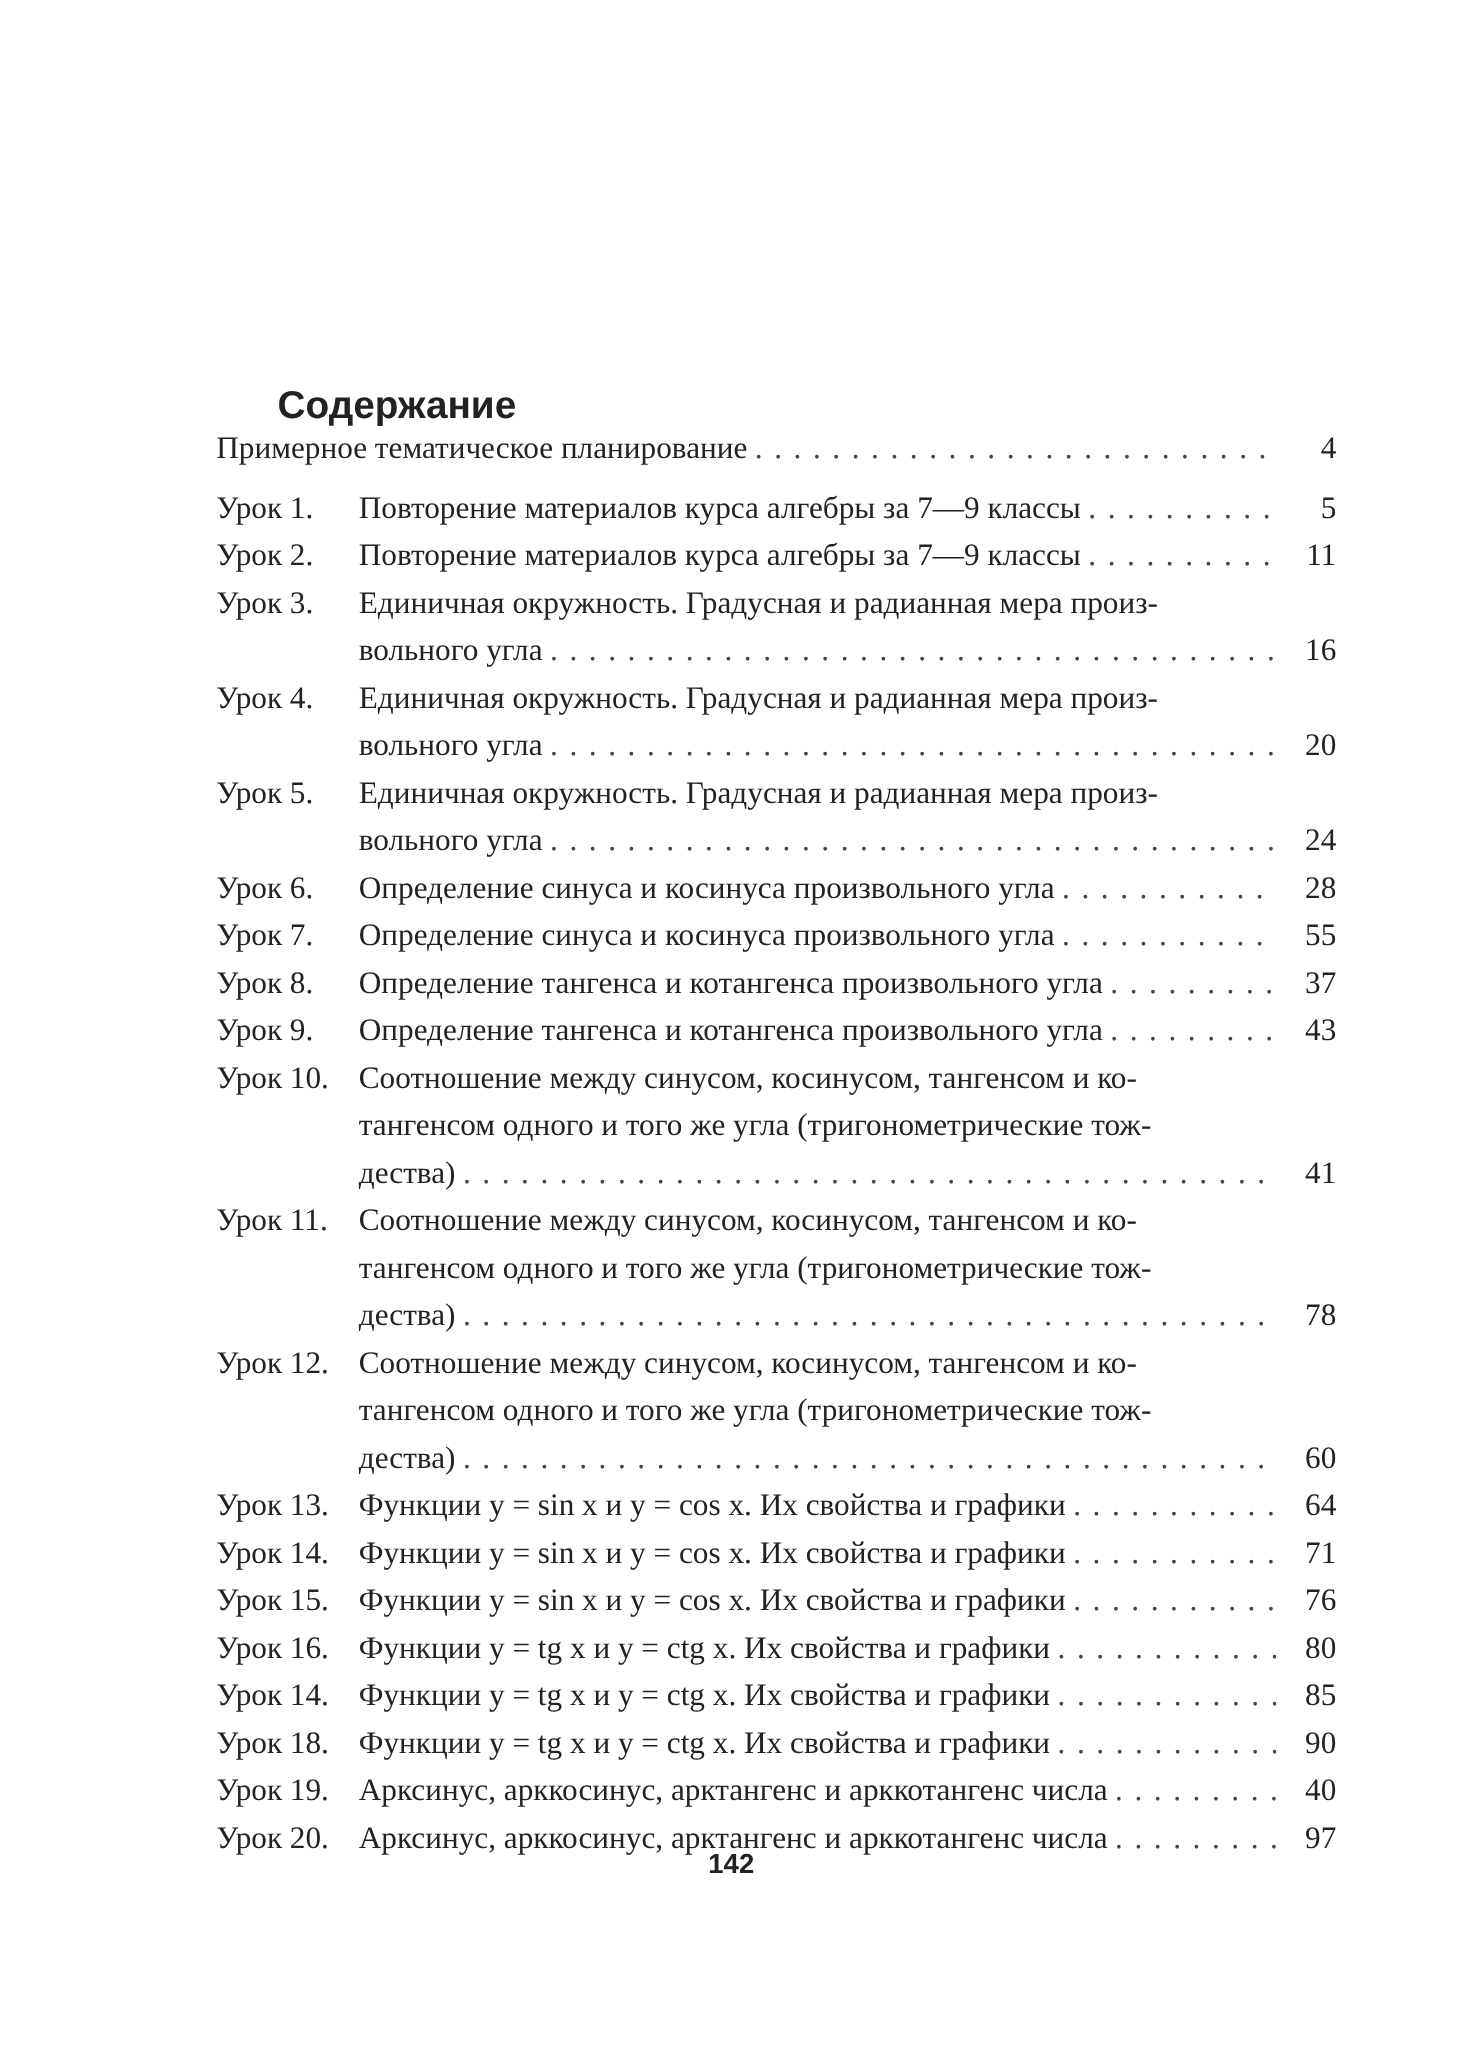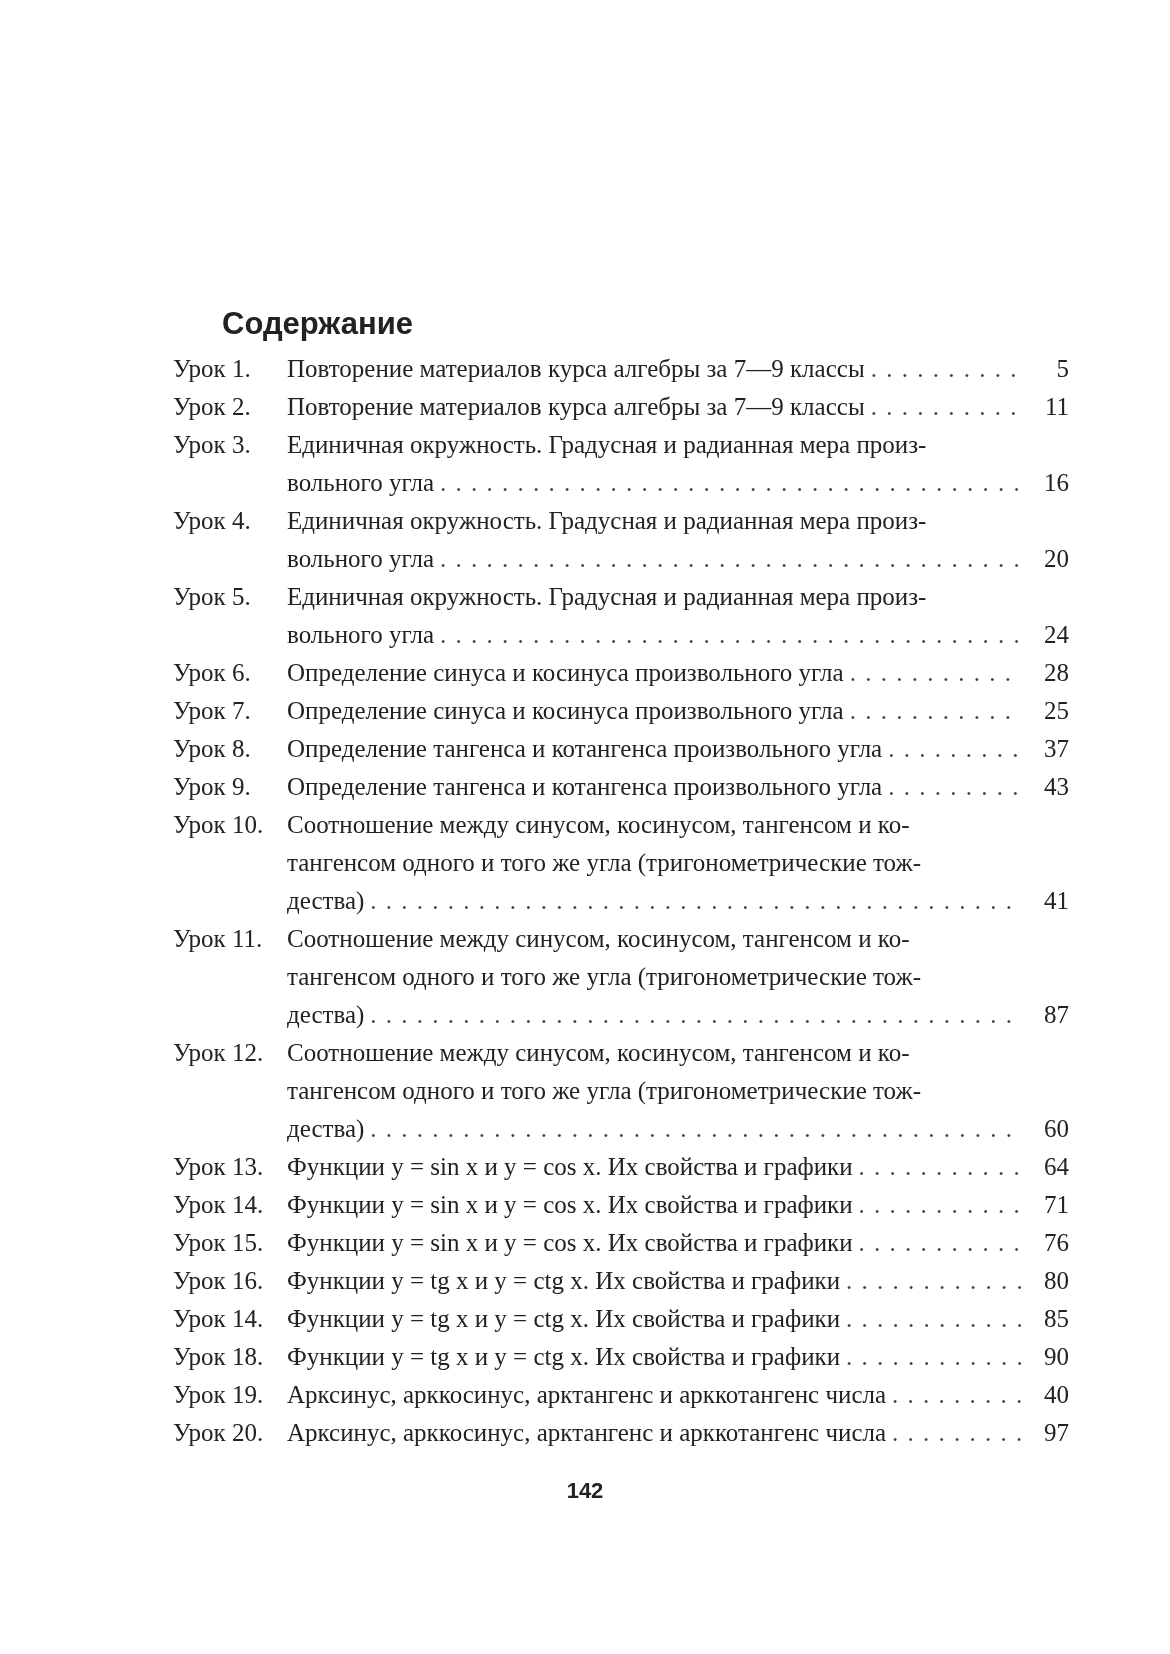--- a/index.html
+++ b/index.html
@@ -28,20 +28,29 @@
   .footer {
     position: absolute; left: 0; width: 1170px; top: 1478px; text-align: center;
     font-family: "Liberation Sans", sans-serif; font-weight: bold; font-size: 22px; color: #222;
   }
 </style>
 </head>
 <body>
 
 <div class="title">Содержание</div>
 <div class="toc" id="toc">
+    <div class="row">
+      <div class="body">
+        <div class="last">
+          <span class="txt">Примерное тематическое планирование</span>
+          <span class="dots"></span>
+          <span class="pg">4</span>
+        </div>
+      </div>
+    </div>
     <div class="row gap">
       <div class="lbl">Урок 1.</div>
       <div class="body">
         <div class="last">
           <span class="txt">Повторение материалов курса алгебры за 7—9 классы</span>
           <span class="dots"></span>
           <span class="pg">5</span>
         </div>
       </div>
     </div>
@@ -97,21 +106,21 @@
           <span class="pg">28</span>
         </div>
       </div>
     </div>
     <div class="row">
       <div class="lbl">Урок 7.</div>
       <div class="body">
         <div class="last">
           <span class="txt">Определение синуса и косинуса произвольного угла</span>
           <span class="dots"></span>
-          <span class="pg">25</span>
+          <span class="pg">55</span>
         </div>
       </div>
     </div>
     <div class="row">
       <div class="lbl">Урок 8.</div>
       <div class="body">
         <div class="last">
           <span class="txt">Определение тангенса и котангенса произвольного угла</span>
           <span class="dots"></span>
           <span class="pg">37</span>
@@ -141,21 +150,21 @@
       </div>
     </div>
     <div class="row">
       <div class="lbl">Урок 11.</div>
       <div class="body">
         <div class="pre">Соотношение между синусом, косинусом, тангенсом и ко-</div>
         <div class="pre">тангенсом одного и того же угла (тригонометрические тож-</div>
         <div class="last">
           <span class="txt">дества)</span>
           <span class="dots"></span>
-          <span class="pg">87</span>
+          <span class="pg">78</span>
         </div>
       </div>
     </div>
     <div class="row">
       <div class="lbl">Урок 12.</div>
       <div class="body">
         <div class="pre">Соотношение между синусом, косинусом, тангенсом и ко-</div>
         <div class="pre">тангенсом одного и того же угла (тригонометрические тож-</div>
         <div class="last">
           <span class="txt">дества)</span>

